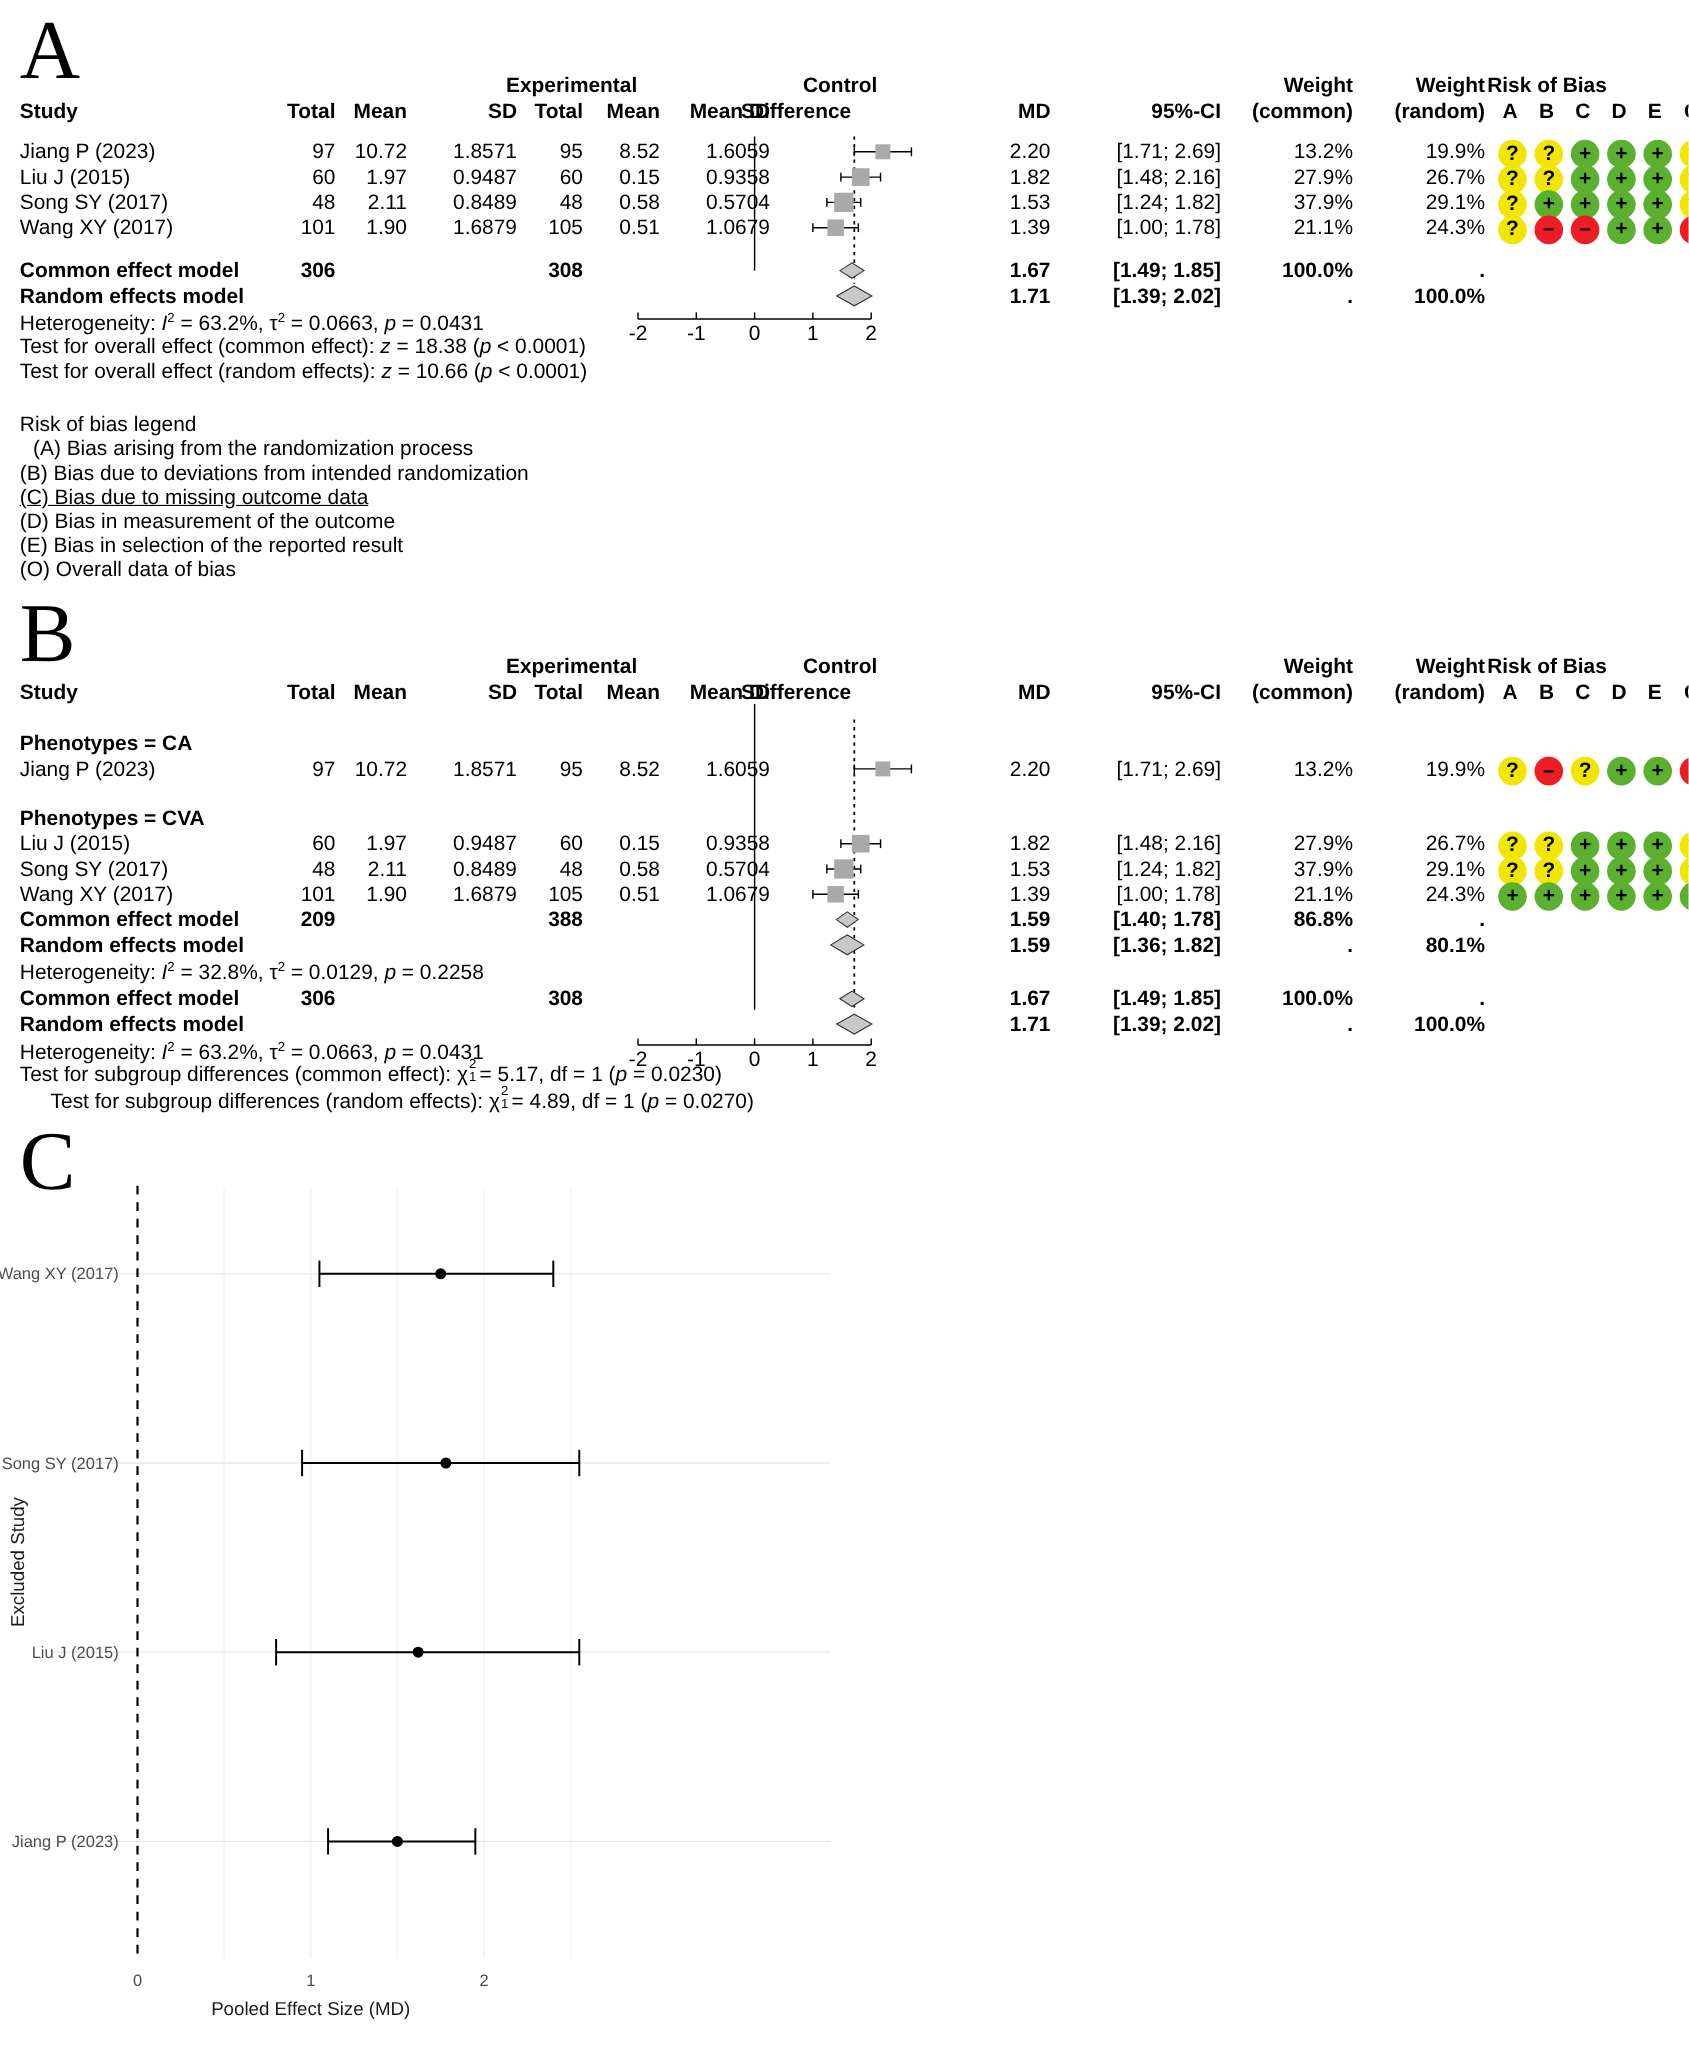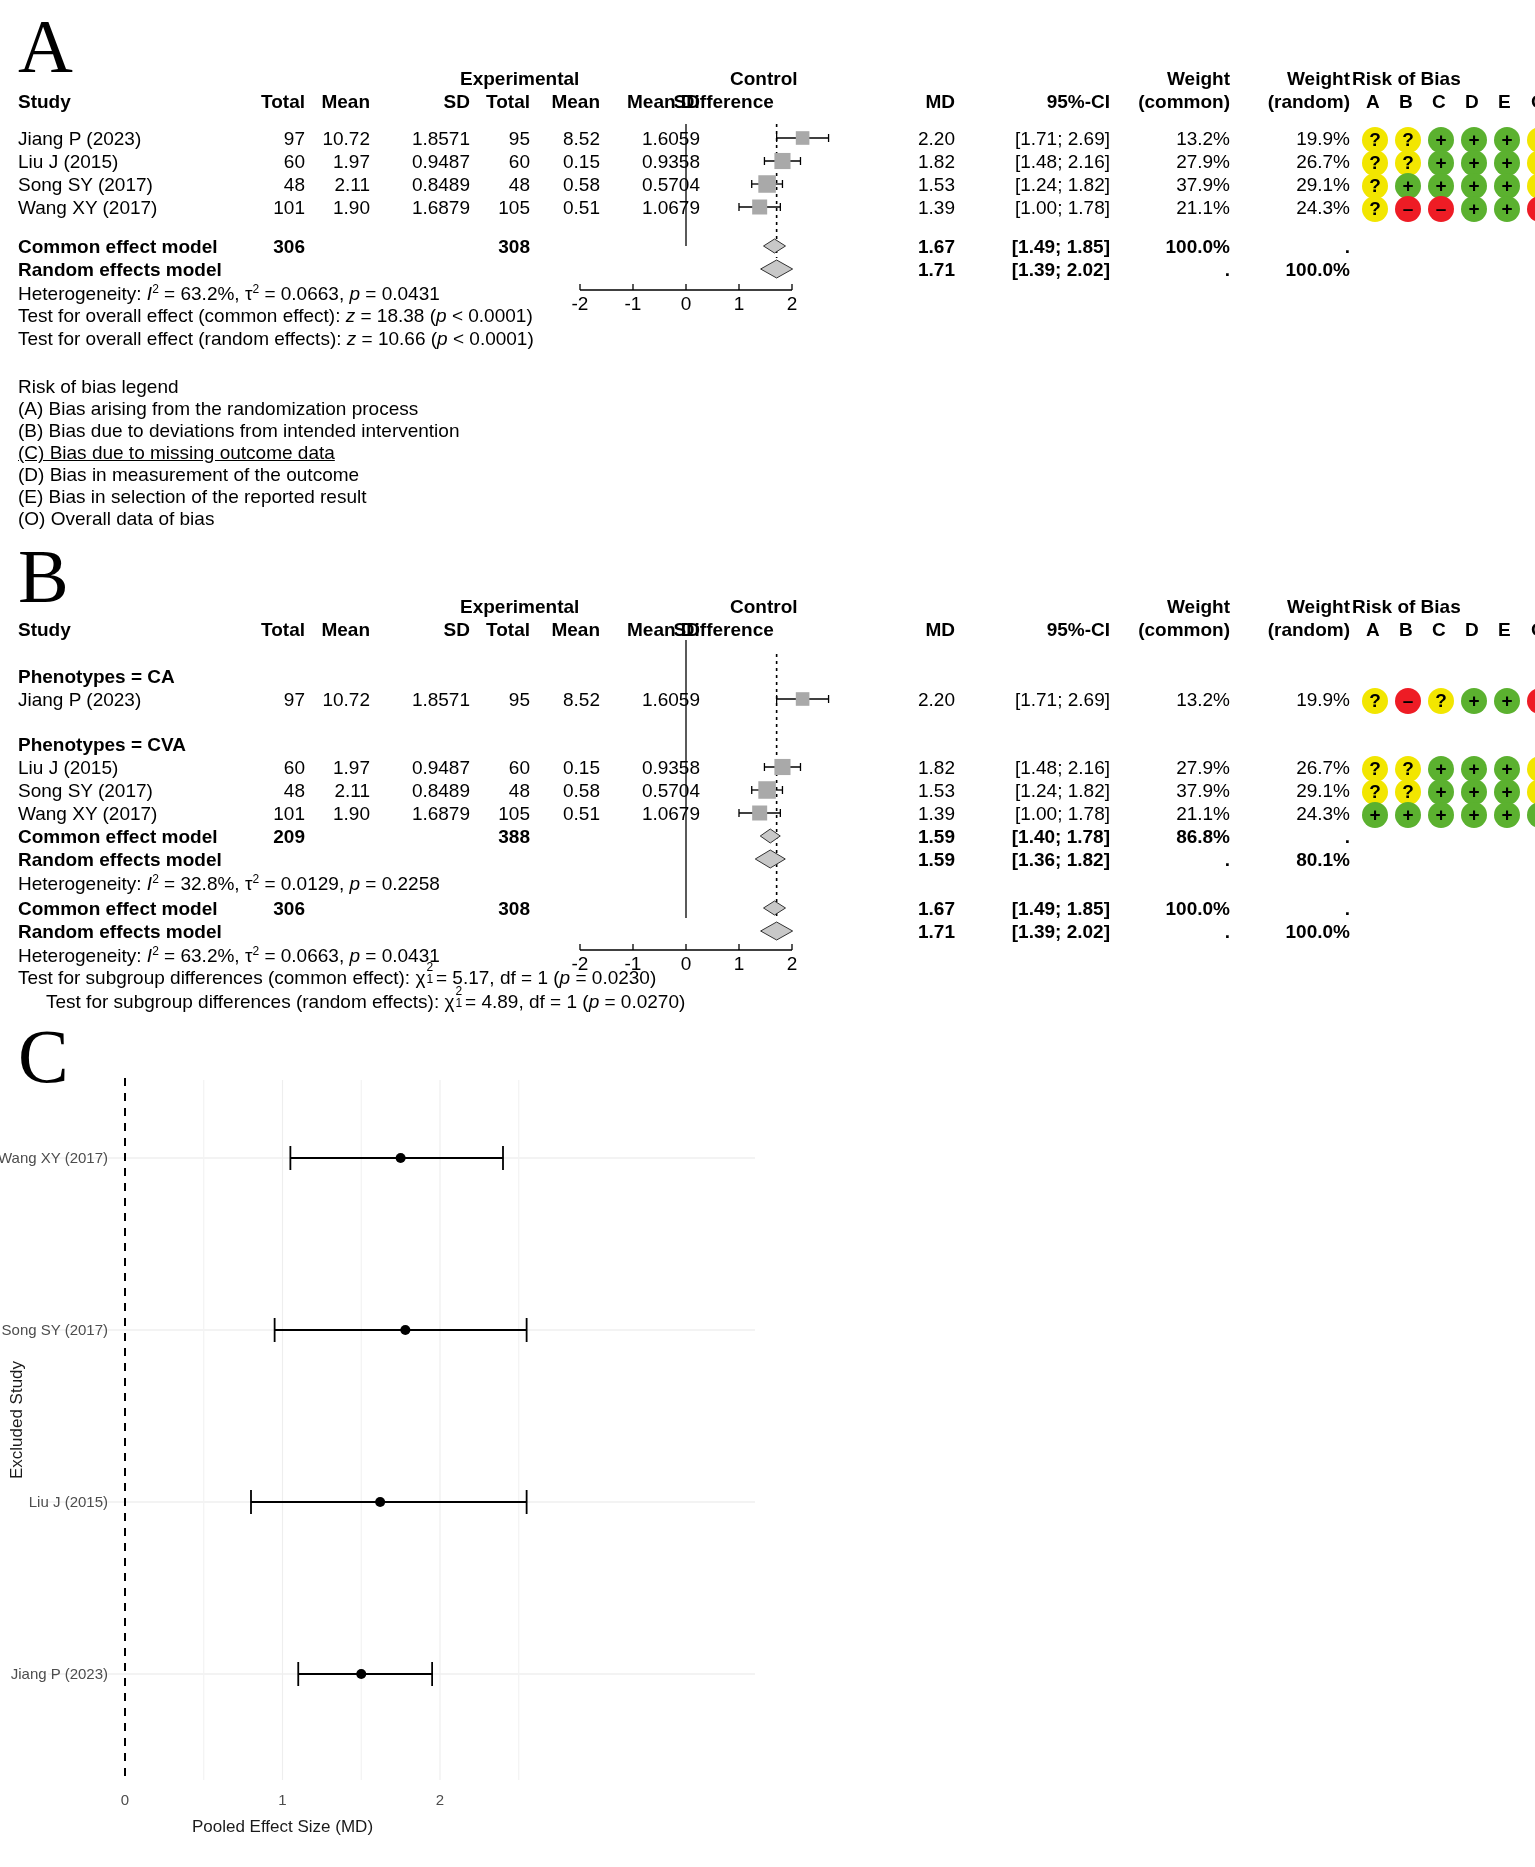--- a/index.html
+++ b/index.html
@@ -163,22 +163,22 @@
     </svg>
     <div class="cell" style="left:571px;top:293px;width:18px;text-align:center;">-2</div>
     <div class="cell" style="left:624px;top:293px;width:18px;text-align:center;">-1</div>
     <div class="cell" style="left:677px;top:293px;width:18px;text-align:center;">0</div>
     <div class="cell" style="left:730px;top:293px;width:18px;text-align:center;">1</div>
     <div class="cell" style="left:783px;top:293px;width:18px;text-align:center;">2</div>
   </div>
 
 <div id="legend-root" style="position: absolute; left: 18px; top: 376px;">
     <div class="lgd t" style="left:0;top:0;">Risk of bias legend</div>
-    <div class="lgd" style="left:0;top:22px;">(A) Bias arising from the randomization process</div>
-    <div class="lgd" style="left:0;top:44px;">(B) Bias due to deviations from intended intervention</div>
+    <div class="lgd" style="left:12px;top:22px;">(A) Bias arising from the randomization process</div>
+    <div class="lgd" style="left:0;top:44px;">(B) Bias due to deviations from intended randomization</div>
     <div class="lgd" style="left:0;top:66px;text-decoration:underline;">(C) Bias due to missing outcome data</div>
     <div class="lgd" style="left:0;top:88px;">(D) Bias in measurement of the outcome</div>
     <div class="lgd" style="left:0;top:110px;">(E) Bias in selection of the reported result</div>
     <div class="lgd" style="left:0;top:132px;">(O) Overall data of bias</div>
   </div>
 
 <div class="panel-letter" style="left:18px;top:538px;">B</div>
 <div id="panelB-root" style="position: absolute; left: 0px; top: 530px; width: 1535px; height: 480px;">
     <div class="cell hdr" style="left:460px;top:66px;">Experimental</div>
     <div class="cell hdr" style="left:730px;top:66px;">Control</div>

